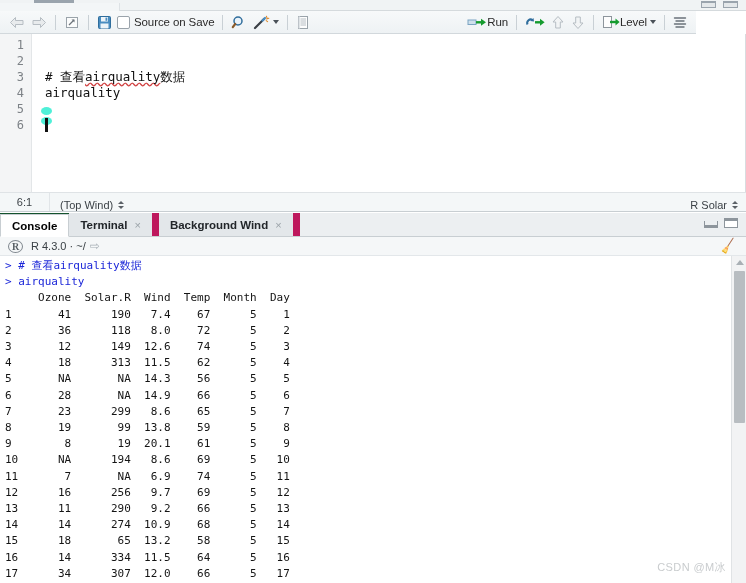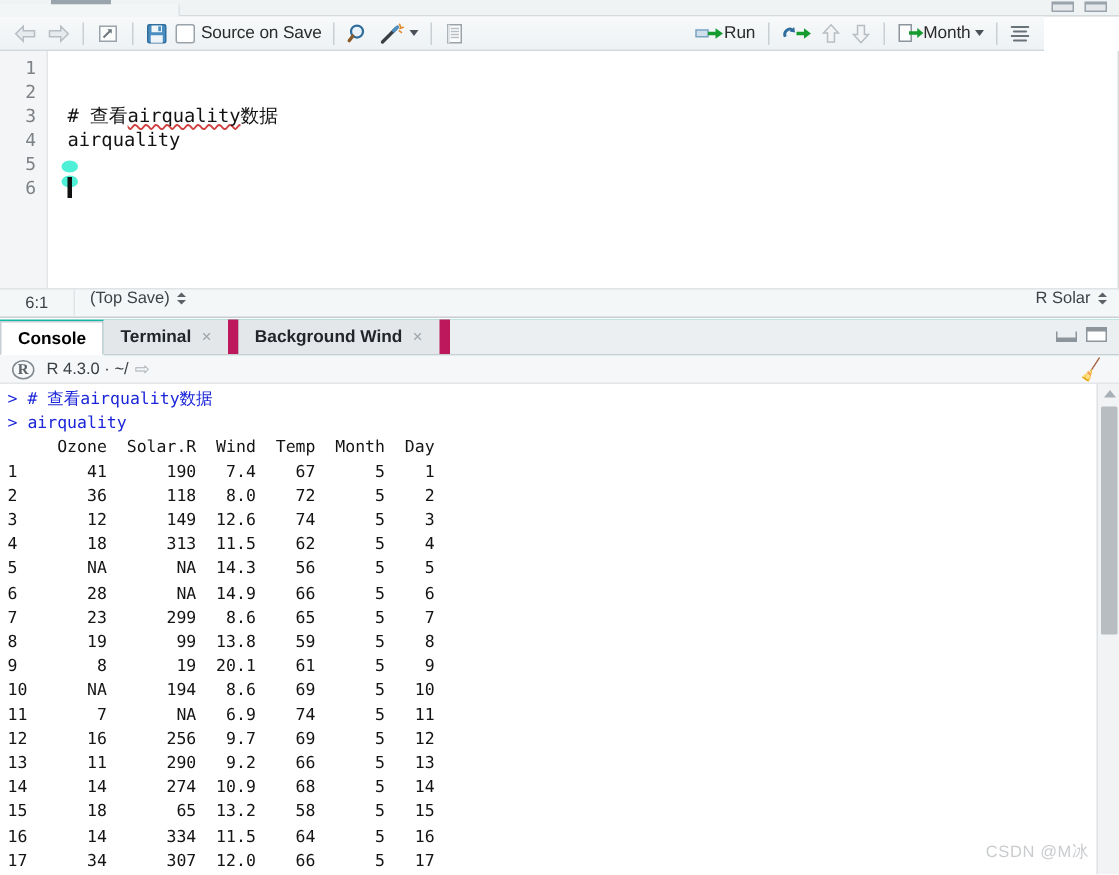--- a/index.html
+++ b/index.html
@@ -178,21 +178,21 @@
   
   #editor-status {
     position: absolute;
     left: 0; top: 192px;
     width: 746px; height: 20px;
     background: #f4f7f8;
     border-top: 1px solid #dfe3e6;
     border-bottom: 1px solid #c8ced2;
     box-sizing: border-box;
     display: flex;
-    align-items: flex-start;
+    align-items: flex-end;
     font-size: 11px;
     color: #3c4247;
   }
   #editor-status .pos {
     width: 50px;
     text-align: center;
     border-right: 1px solid #e1e5e8;
     height: 100%;
     display: flex; align-items: center; justify-content: center;
     box-sizing: border-box;
@@ -219,21 +219,21 @@
     margin-left: auto;
     padding-right: 8px;
     display: flex; align-items: center;
   }
 
   
   #console-tabbar {
     position: absolute;
     left: 0; top: 213px;
     width: 746px; height: 24px;
-    background: #14b8a6;
+    background: #14532d;
     border-bottom: 1px solid #c8ced2;
     box-sizing: border-box;
     display: flex;
     align-items: flex-end;
   }
   .ctab {
     height: 23px;
     display: flex;
     align-items: center;
     padding: 0 11px;
@@ -504,21 +504,21 @@
   </div>
 
   <div class="tb-sep"></div>
 
   <div class="tb-btn">
     <svg width="18" height="14" viewBox="0 0 18 14">
       <rect x="1.5" y="1.5" width="8" height="11" fill="#fdfdfd" stroke="#8d959c" stroke-width="1"></rect>
       <path d="M8 7 L15 7" stroke="#159b2e" stroke-width="2.4"></path>
       <path d="M13.5 3.6 L17.6 7 L13.5 10.4 Z" fill="#159b2e"></path>
     </svg>
-    <span class="tb-label">Month</span>
+    <span class="tb-label">Level</span>
     <span class="caret-down"></span>
   </div>
 
   <div class="tb-sep"></div>
 
   <div class="tb-btn" style="margin-right:6px;">
     <svg width="14" height="13" viewBox="0 0 14 13">
       <path d="M1.5 2 H12.5 M3 5 H11 M1.5 8 H12.5 M3 11 H11" stroke="#6a7279" stroke-width="1.4" stroke-linecap="round"></path>
     </svg>
   </div>
@@ -548,21 +548,21 @@
       <span class="cursor-mark"></span>
     </div>
   </div>
 
   <div id="editor-right-border"></div>
 </div>
 
 <div id="editor-status">
   <div class="pos">6:1</div>
   <div class="scope">
-    <span>(Top Save)</span>
+    <span>(Top Wind)</span>
     <span class="updown">
         <i class="u"></i>
         <i class="d"></i>
       </span>
   </div>
   <div class="rtype">
     <span>R Solar</span>
     <span class="updown">
         <i class="u"></i>
         <i class="d"></i>

